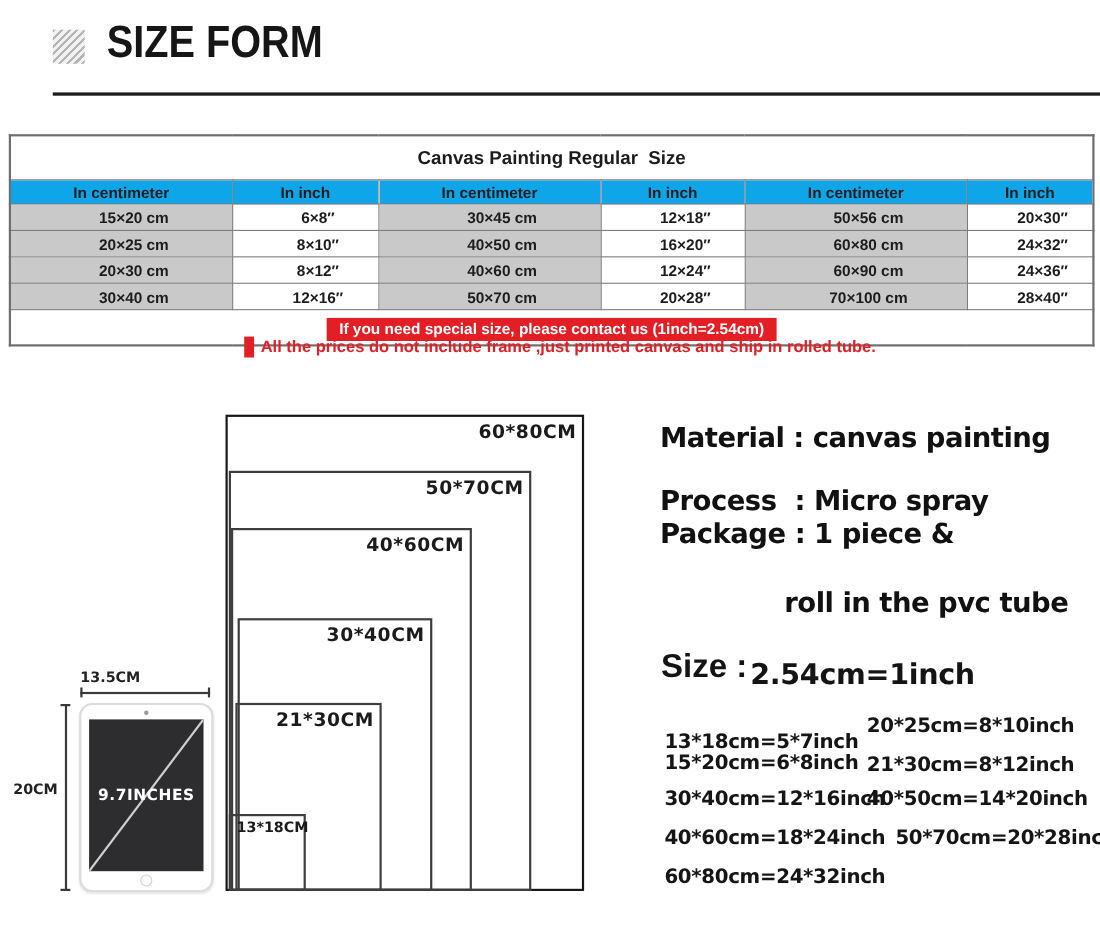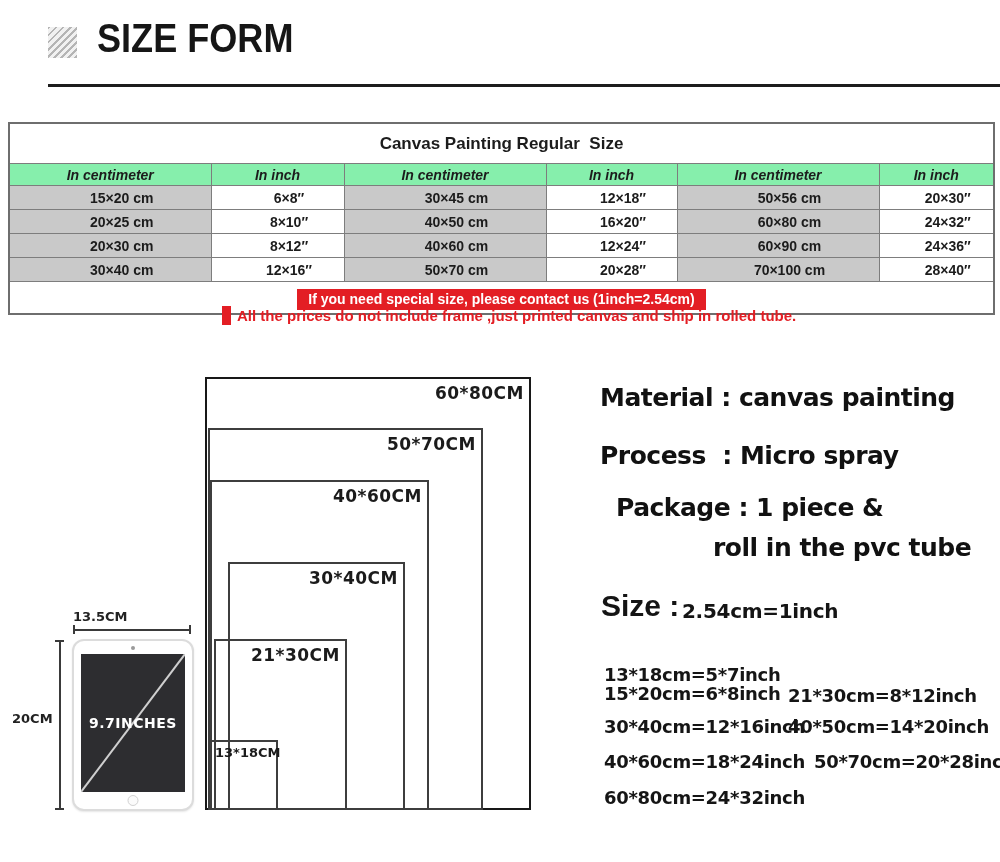--- a/index.html
+++ b/index.html
@@ -14,21 +14,21 @@
       white-space:nowrap;}
   .header-divider{position:absolute;left:48px;top:84px;width:952px;height:3px;background:#1d1d1d;}
 
   
   .size-table-wrap{position:absolute;left:8px;top:122px;width:985px;}
   table.size-table{border-collapse:collapse;table-layout:fixed;width:985px;
       font-family:"Liberation Sans",sans-serif;font-weight:bold;border:2px solid #6e6e6e;}
   table.size-table td,table.size-table th{border:1px solid #7d7d7d;text-align:center;padding:0;
       font-size:14px;color:#1c1c1c;overflow:hidden;white-space:nowrap;}
   tr.title-row td{height:39px;font-size:17px;background:#fff;white-space:pre;}
-  tr.head-row th{height:21px;background:#86efac;font-style:italic;}
+  tr.head-row th{height:21px;background:#0ea5e9;}
   tr.data-row td{height:23px;padding-left:23px;}
   td.cm{background:#c9c9c9;}
   td.in{background:#ffffff;}
   tr.note-row td{height:28px;background:#fff;vertical-align:bottom;padding-bottom:3px;}
   .special-banner{display:inline-block;background:#e31e24;color:#ffffff;
       font-family:"Liberation Sans",sans-serif;font-weight:bold;font-size:14px;
       padding:2px 11px 3px 11px;white-space:nowrap;}
 
   .price-note{position:absolute;left:222px;top:306px;display:flex;align-items:center;gap:6px;}
   .price-note .bar{width:9px;height:19px;background:#e31e24;}
@@ -66,25 +66,25 @@
   .h-measure::before,.h-measure::after{content:"";position:absolute;height:2px;width:9px;
       background:#3a3a3a;left:-4px;}
   .h-measure::before{top:0;} .h-measure::after{bottom:0;}
   .h-label{position:absolute;left:12px;top:711px;font-weight:bold;font-size:13px;color:#222;}
 
   
   .spec{position:absolute;font-weight:bold;font-size:25px;letter-spacing:-0.5px;
       color:#111;white-space:pre;}
   .spec.material{left:600px;top:383px;}
   .spec.process{left:600px;top:441px;}
-  .spec.package1{left:600px;top:493px;margin-left:16px;}
+  .spec.package1{left:600px;top:471px;}
   .spec.package2{left:713px;top:533px;}
   .size-heading{position:absolute;left:601px;top:589px;font-family:"Liberation Sans",sans-serif;
       font-weight:bold;font-size:30px;color:#141414;white-space:pre;}
-  .size-note{position:absolute;left:682px;top:599px;font-weight:bold;font-size:20px;
+  .size-note{position:absolute;left:682px;top:599px;font-weight:bold;font-size:26px;
       letter-spacing:-0.3px;color:#141414;}
   .conv{position:absolute;font-weight:bold;font-size:18px;letter-spacing:-0.3px;
       color:#151515;white-space:nowrap;}
 </style>
 </head>
 <body>
 
 <div class="page">
 
   <div class="hatch-icon"></div>
@@ -162,21 +162,21 @@
   <div class="diagram">
     <div class="rect outer" style="left:0;width:326px;height:433px;">
       <span class="lbl">60*80CM</span>
     </div>
     <div class="rect" style="left:3px;width:275px;height:382px;">
       <span class="lbl">50*70CM</span>
     </div>
     <div class="rect" style="left:5px;width:219px;height:330px;">
       <span class="lbl">40*60CM</span>
     </div>
-    <div class="rect" style="left:23px;width:177px;height:248px;">
+    <div class="rect" style="left:11px;width:177px;height:248px;">
       <span class="lbl">30*40CM</span>
     </div>
     <div class="rect" style="left:9px;width:133px;height:171px;">
       <span class="lbl">21*30CM</span>
     </div>
     <div class="rect small" style="left:3px;width:70px;height:70px;">
       <span class="lbl">13*18CM</span>
     </div>
   </div>
 
@@ -195,20 +195,21 @@
 
   <div class="spec material">Material : canvas painting</div>
   <div class="spec process">Process  : Micro spray</div>
   <div class="spec package1">Package : 1 piece &amp;</div>
   <div class="spec package2">roll in the pvc tube</div>
 
   <div class="size-heading">Size : </div>
   <div class="size-note">2.54cm=1inch</div>
 
   <div class="conv" style="left:604px;top:664px;">13*18cm=5*7inch</div>
+  <div class="conv" style="left:788px;top:649px;">20*25cm=8*10inch</div>
   <div class="conv" style="left:604px;top:683px;">15*20cm=6*8inch</div>
   <div class="conv" style="left:788px;top:685px;">21*30cm=8*12inch</div>
   <div class="conv" style="left:604px;top:716px;">30*40cm=12*16inch</div>
   <div class="conv" style="left:788px;top:716px;">40*50cm=14*20inch</div>
   <div class="conv" style="left:604px;top:751px;">40*60cm=18*24inch</div>
   <div class="conv" style="left:814px;top:751px;">50*70cm=20*28inch</div>
   <div class="conv" style="left:604px;top:787px;">60*80cm=24*32inch</div>
 
 </div>
 

